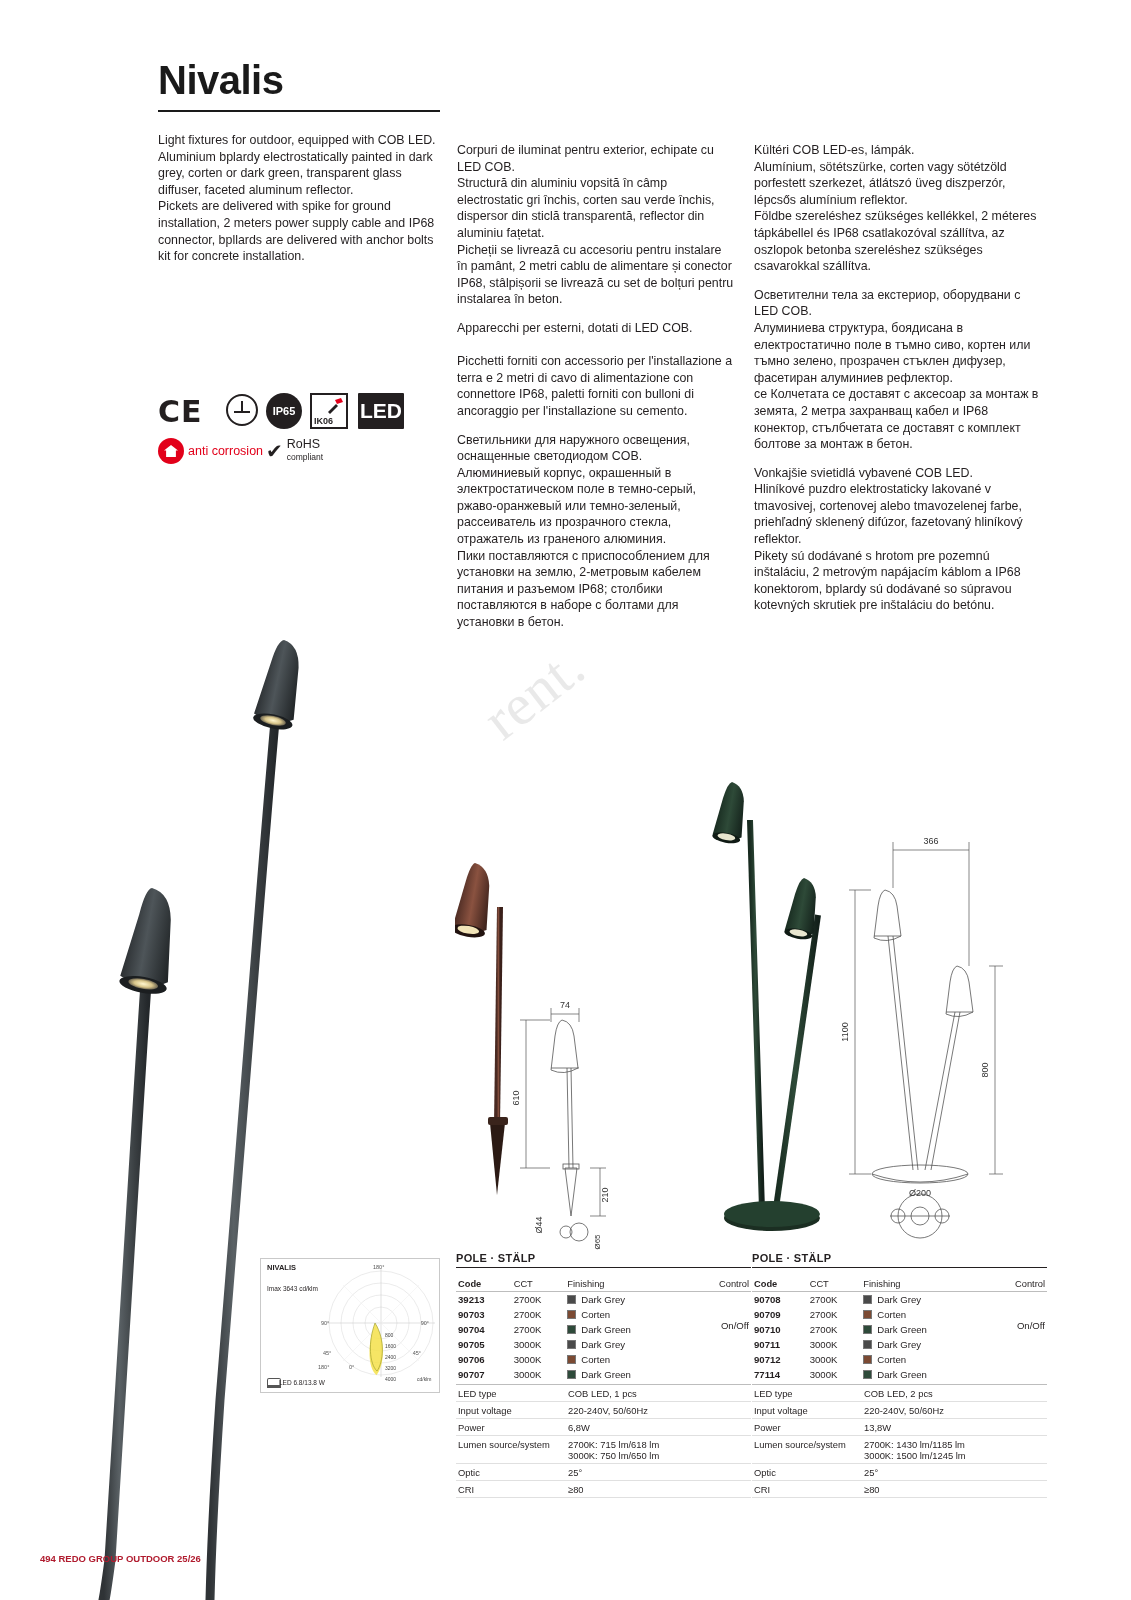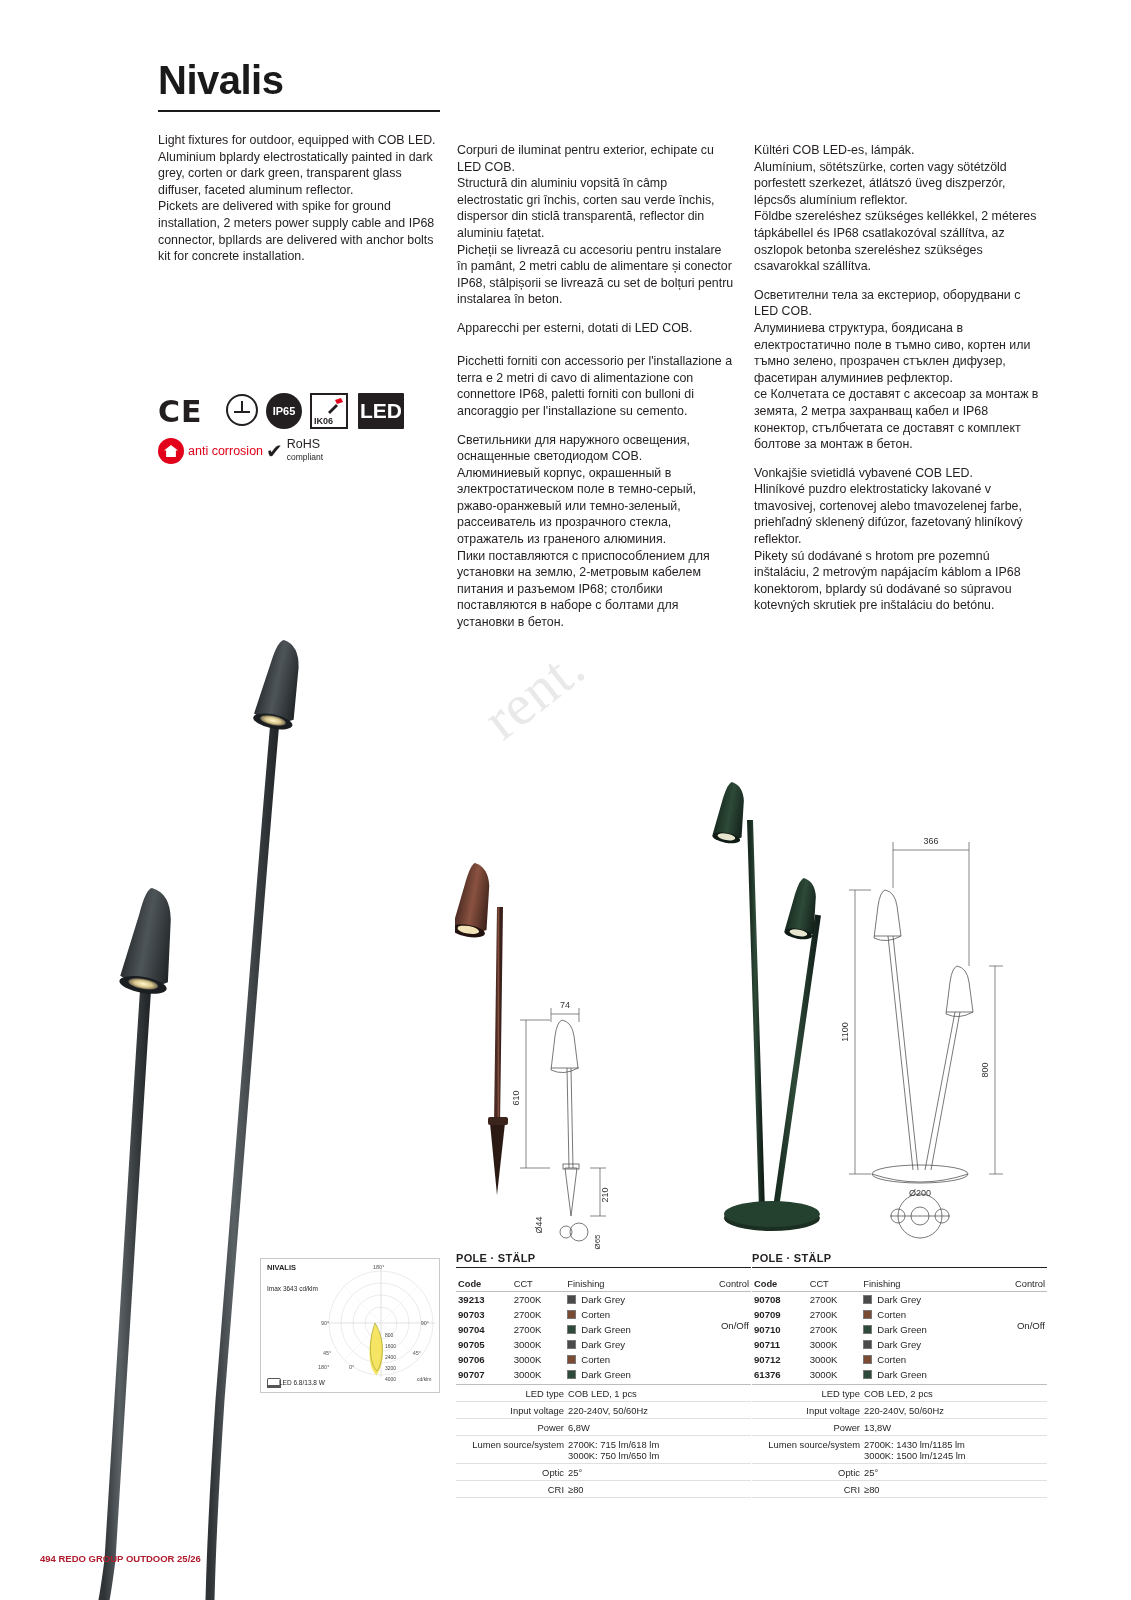--- a/index.html
+++ b/index.html
@@ -126,21 +126,21 @@
   .c-fin { width: 120px; }
   .c-ctl { width: 60px; text-align: right; }
   thead th.c-ctl { text-align: right; }
   tbody tr td { border-bottom: 0; }
   .sw {
     display: inline-block; width: 9px; height: 9px; margin-right: 5px;
     vertical-align: -1px; border: 0.5px solid #777;
   }
   .spec-table { margin-top: 2px; border-top: 1px solid #bdbdbd; }
   .spec-table td { border-bottom: 1px solid #e0e0e0; padding: 2.5px 2px; font-size: 9.4px; }
-  .spec-table td.k { width: 110px; text-align: right; }
+  .spec-table td.k { width: 110px; }
 
   
   .footer {
     position: absolute; left: 40px; bottom: 36px; font-size: 9.5px; font-weight: bold;
   }
   .footer .num { color: #b01b2e; }
   .footer .brand { color: #b01b2e; }
 
   
   .watermark {
@@ -547,21 +547,21 @@
           <td class="c-code">90711</td>
           <td class="c-cct">3000K</td>
           <td class="c-fin"><span class="sw" style="background:#4a4a4a"></span><span>Dark Grey</span></td>
         </tr>
         <tr>
           <td class="c-code">90712</td>
           <td class="c-cct">3000K</td>
           <td class="c-fin"><span class="sw" style="background:#7b4a33"></span><span>Corten</span></td>
         </tr>
         <tr>
-          <td class="c-code">61376</td>
+          <td class="c-code">77114</td>
           <td class="c-cct">3000K</td>
           <td class="c-fin"><span class="sw" style="background:#2e4a3a"></span><span>Dark Green</span></td>
         </tr>
       </tbody>
     </table>
     <table class="spec-table">
       <tbody>
         <tr>
           <td class="k">LED type</td>
           <td>COB LED, 2 pcs</td>

